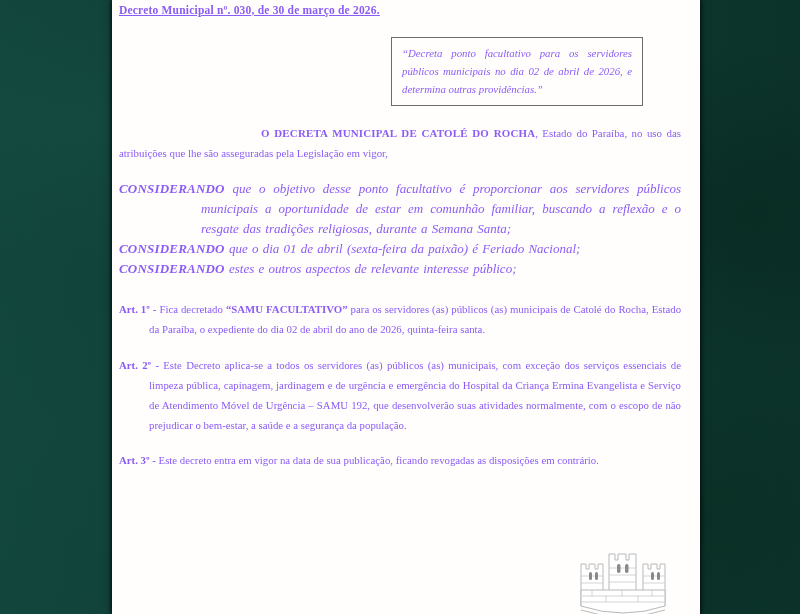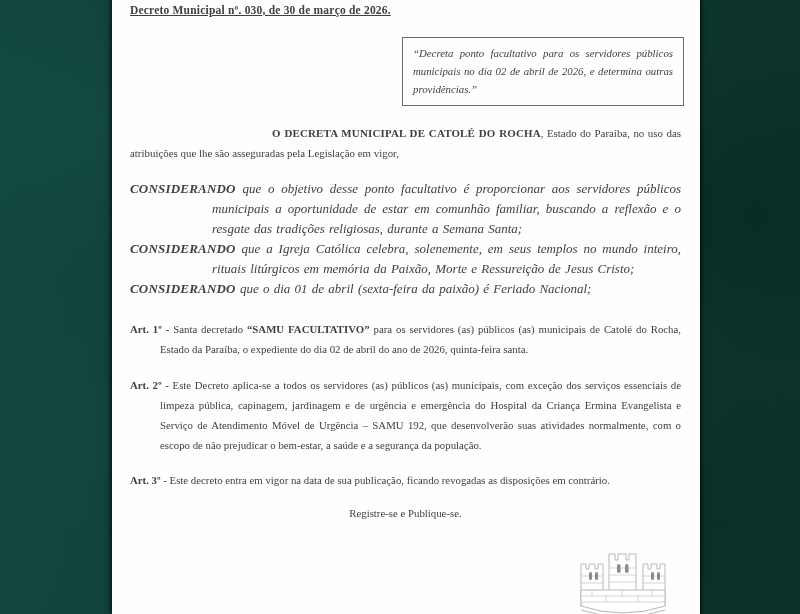--- a/index.html
+++ b/index.html
@@ -17,34 +17,34 @@
   }
   .page {
     position: absolute;
     left: 112px; top: 0;
     width: 588px; height: 614px;
     background: #fffefd;
     box-shadow: 0 0 8px rgba(0,0,0,.55), -2px 0 2px rgba(0,0,0,.35), 2px 0 2px rgba(0,0,0,.3);
   }
   .content {
     position: absolute;
-    left: 18px; right: 19px; top: 0;
-    color: #404040;
+    left: 7px; right: 19px; top: 0;
+    color: #8b5cf6;
   }
   p { margin: 0; }
   .title {
     margin-top: 4px;
     font-size: 11.5px;
     font-weight: bold;
     text-decoration: underline;
     letter-spacing: .2px;
   }
   .quote-box {
     box-sizing: border-box;
-    width: 282px;
+    width: 252px;
     margin-left: 272px;
     margin-top: 21px;
     border: 1px solid #6b6b6b;
     padding: 6px 10px 7px 10px;
     font-style: italic;
     font-size: 10.8px;
     line-height: 18px;
     text-align: justify;
   }
   .preamble {
@@ -102,32 +102,31 @@
     <p class="title">Decreto Municipal nº. 030, de 30 de março de 2026.</p>
 
     <div class="quote-box">
       <span>“Decreta ponto facultativo para os servidores públicos municipais no dia 02 de abril de 2026, e determina outras providências.”</span>
     </div>
 
     <p class="preamble"><b>O DECRETA MUNICIPAL DE CATOLÉ DO ROCHA</b><span>, Estado do Paraíba, no uso das atribuições que lhe são asseguradas pela Legislação em vigor,</span></p>
 
     <div class="considerandos">
       <p class="considerando"><b>CONSIDERANDO</b> <span>que o objetivo desse ponto facultativo é proporcionar aos servidores públicos municipais a oportunidade de estar em comunhão familiar, buscando a reflexão e o resgate das tradições religiosas, durante a Semana Santa;</span></p>
-      <p class="considerando"><b>CONSIDERANDO</b> <span>que a Igreja Católica celebra, solenemente, em seus templos no mundo inteiro, rituais litúrgicos em memória da Paixão, Morte e Ressureição de Jesus Cristo;</span></p>
       <p class="considerando"><b>CONSIDERANDO</b> <span>que o dia 01 de abril (sexta-feira da paixão) é Feriado Nacional;</span></p>
+      <p class="considerando"><b>CONSIDERANDO</b> <span>estes e outros aspectos de relevante interesse público;</span></p>
     </div>
 
 
-    <p class="article art1"><b>Art. 1º -</b> <span>Santa decretado</span> <b>“SAMU FACULTATIVO”</b> <span>para os servidores (as) públicos (as) municipais de Catolé do Rocha, Estado da Paraíba, o expediente do dia 02 de abril do ano de 2026, quinta-feira santa.</span></p>
+    <p class="article art1"><b>Art. 1º -</b> <span>Fica decretado</span> <b>“SAMU FACULTATIVO”</b> <span>para os servidores (as) públicos (as) municipais de Catolé do Rocha, Estado da Paraíba, o expediente do dia 02 de abril do ano de 2026, quinta-feira santa.</span></p>
 
     <p class="article art2"><b>Art. 2º -</b> <span>Este Decreto aplica-se a todos os servidores (as) públicos (as) municipais, com exceção dos serviços essenciais de limpeza pública, capinagem, jardinagem e de urgência e emergência do Hospital da Criança Ermina Evangelista e Serviço de Atendimento Móvel de Urgência – SAMU 192, que desenvolverão suas atividades normalmente, com o escopo de não prejudicar o bem-estar, a saúde e a segurança da população.</span></p>
 
     <p class="article art3"><b>Art. 3º -</b> <span>Este decreto entra em vigor na data de sua publicação, ficando revogadas as disposições em contrário.</span></p>
 
-    <p class="closing">Registre-se e Publique-se.</p>
 
   </div>
 
   <div class="crest">
     <svg width="94" height="110" viewBox="0 0 94 110">
       <g stroke="#b8b8b8" stroke-width="1" fill="#ffffff">
 
         <path d="M5,58 L5,16 L10,16 L10,21 L13,21 L13,16 L19,16 L19,21 L22,21 L22,16 L27,16 L27,58 Z"></path>
 
         <path d="M67,58 L67,16 L72,16 L72,21 L75,21 L75,16 L81,16 L81,21 L84,21 L84,16 L89,16 L89,58 Z"></path>

